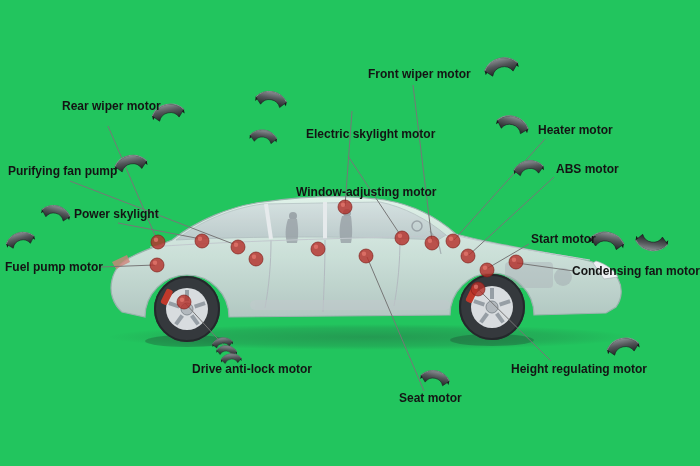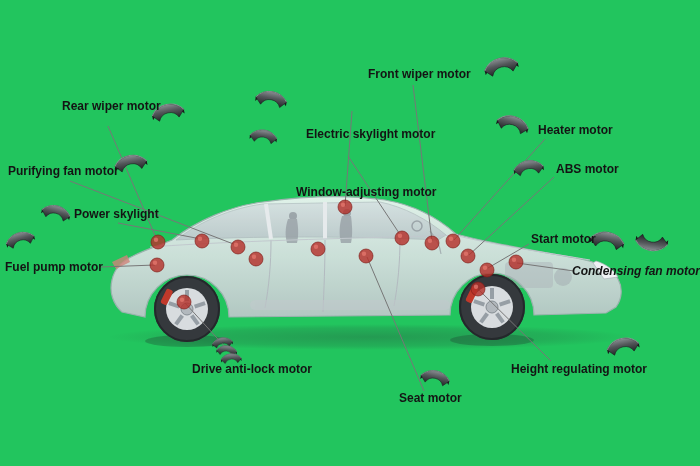--- a/index.html
+++ b/index.html
@@ -201,24 +201,24 @@
       <use href="#magnet" transform="translate(222,340) rotate(-8) scale(0.6)"></use>
       <use href="#magnet" transform="translate(227,348) rotate(5) scale(0.6)"></use>
       <use href="#magnet" transform="translate(231,356) rotate(-4) scale(0.6)"></use>
     </g>
   </svg>
 
   <div class="label" style="left:368px; top:68px;">Front wiper motor</div>
   <div class="label" style="left:306px; top:96px;margin-top:32px;">Electric skylight motor</div>
   <div class="label" style="left:296px; top:141px;margin-top:45px;">Window-adjusting motor</div>
   <div class="label" style="left:62px;  top:100px;">Rear wiper motor</div>
-  <div class="label" style="left:8px;   top:165px;">Purifying fan motor</div>
+  <div class="label" style="left:8px;   top:165px;">Purifying fan pump</div>
   <div class="label" style="left:74px;  top:208px;">Power skylight</div>
   <div class="label" style="left:5px;   top:261px;">Fuel pump motor</div>
   <div class="label" style="left:538px; top:124px;">Heater motor</div>
   <div class="label" style="left:556px; top:163px;">ABS motor</div>
   <div class="label" style="left:531px; top:233px;">Start motor</div>
-  <div class="label" style="left:572px; top:265px;font-style:italic;">Condensing fan motor</div>
+  <div class="label" style="left:572px; top:265px;">Condensing fan motor</div>
   <div class="label" style="left:511px; top:363px;">Height regulating motor</div>
   <div class="label" style="left:399px; top:392px;">Seat motor</div>
   <div class="label" style="left:192px; top:363px;">Drive anti-lock motor</div>
 
 </div>
 
 </body></html>

